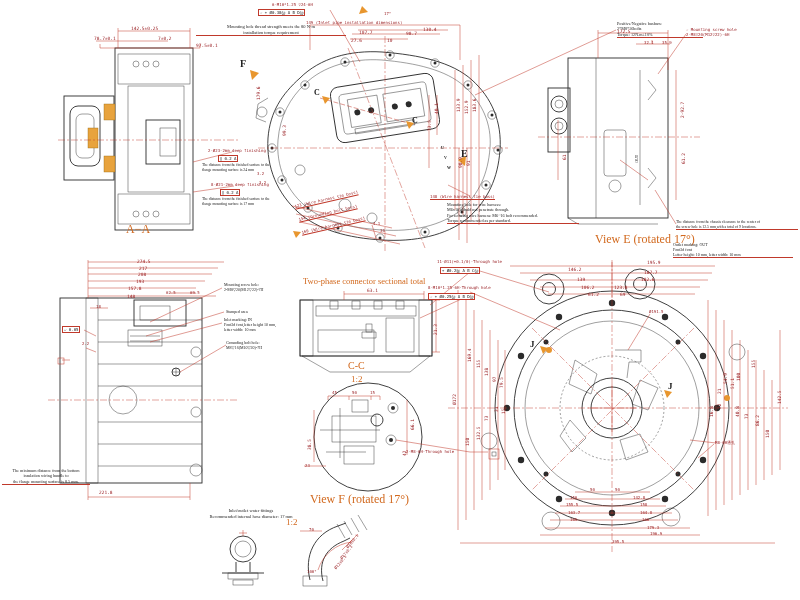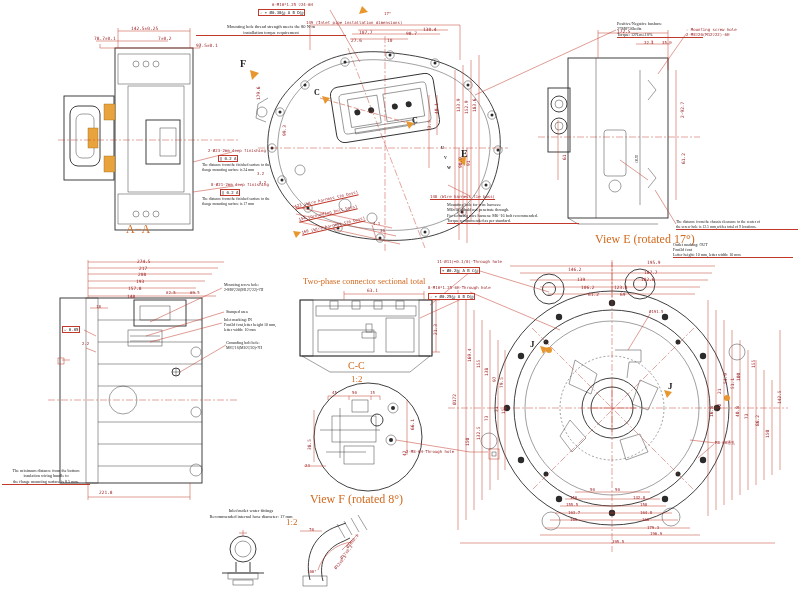--- a/index.html
+++ b/index.html
@@ -412,21 +412,21 @@
       <span class="ann" style="left: 406px; top: 449px; font-size: 4px;">2-M8-6H-Through hole</span>
       <span class="ann letter" style="left: 530px; top: 339px; font-size: 9px;">J</span>
       <span class="ann letter" style="left: 668px; top: 381px; font-size: 9px;">J</span>
       <span class="ann" style="left: 332px; top: 390px; font-size: 4px;">45</span>
       <span class="ann" style="left: 352px; top: 390px; font-size: 4px;">50</span>
       <span class="ann" style="left: 370px; top: 390px; font-size: 4px;">15</span>
       <span class="ann" style="left: 307px; top: 450px; transform-origin: 0px 0px; transform: rotate(-90deg);">38.5</span>
       <span class="ann" style="left: 305px; top: 463px; font-size: 4px;">23</span>
       <span class="ann" style="left: 410px; top: 430px; transform-origin: 0px 0px; transform: rotate(-90deg);">66.1</span>
       <span class="ann" style="left: 402px; top: 456px; transform-origin: 0px 0px; transform: rotate(-90deg);">42</span>
-      <span class="ann title" style="left: 310px; top: 492px; font-size: 12px;">View F (rotated 8°)</span>
+      <span class="ann title" style="left: 310px; top: 492px; font-size: 12px;">View F (rotated 17°)</span>
       <span class="ann note" style="left: 170px; top: 508px; font-size: 4.5px; width: 162px; text-align: center;">Inlet/outlet water fittings
 Recommended internal hose diameter: 17 mm</span>
       <span class="ann title" style="left: 286px; top: 517px; font-size: 9px;">1:2</span>
       <span class="ann" style="left: 309px; top: 527px; font-size: 4px;">70</span>
       <span class="ann" style="left: 345px; top: 546px; font-size: 4px; transform-origin: 0px 0px; transform: rotate(-50deg);">Ø18±0.1</span>
       <span class="ann" style="left: 339px; top: 557px; font-size: 4px; transform-origin: 0px 0px; transform: rotate(-50deg);">Ø17±0.1</span>
       <span class="ann" style="left: 333px; top: 567px; font-size: 4px; transform-origin: 0px 0px; transform: rotate(-50deg);">Ø12±0.1</span>
       <span class="ann" style="left: 307px; top: 569px; font-size: 4px;">100°</span>
     </div>
 </div>

